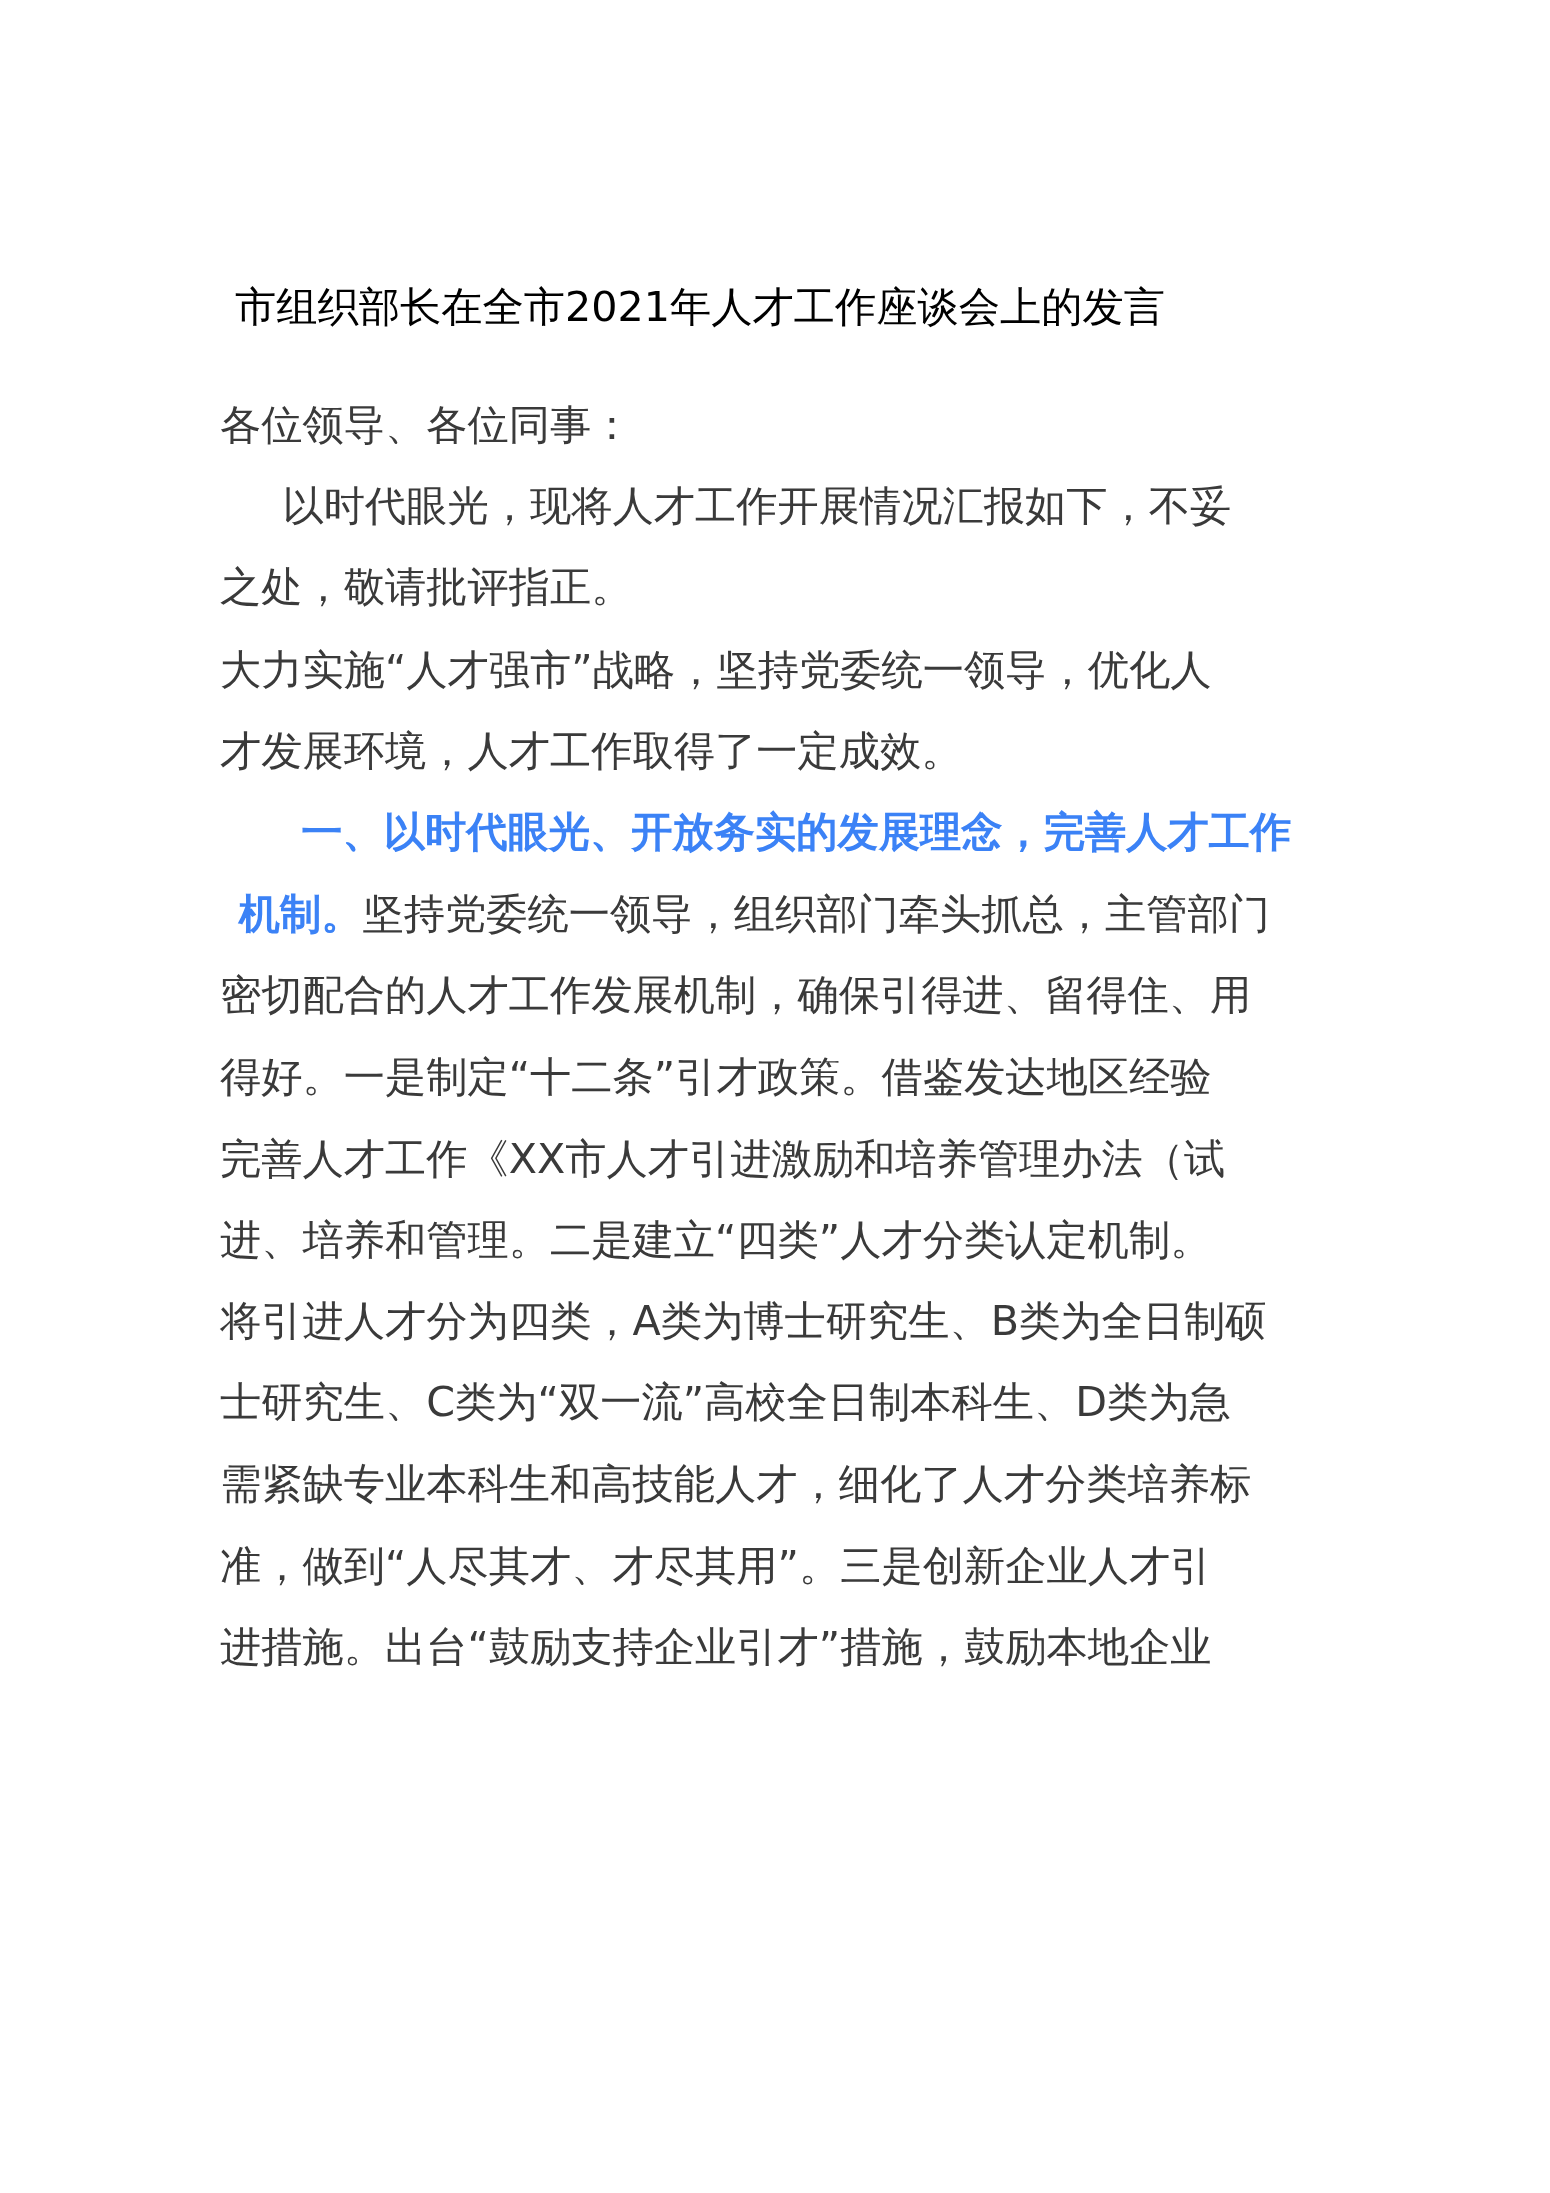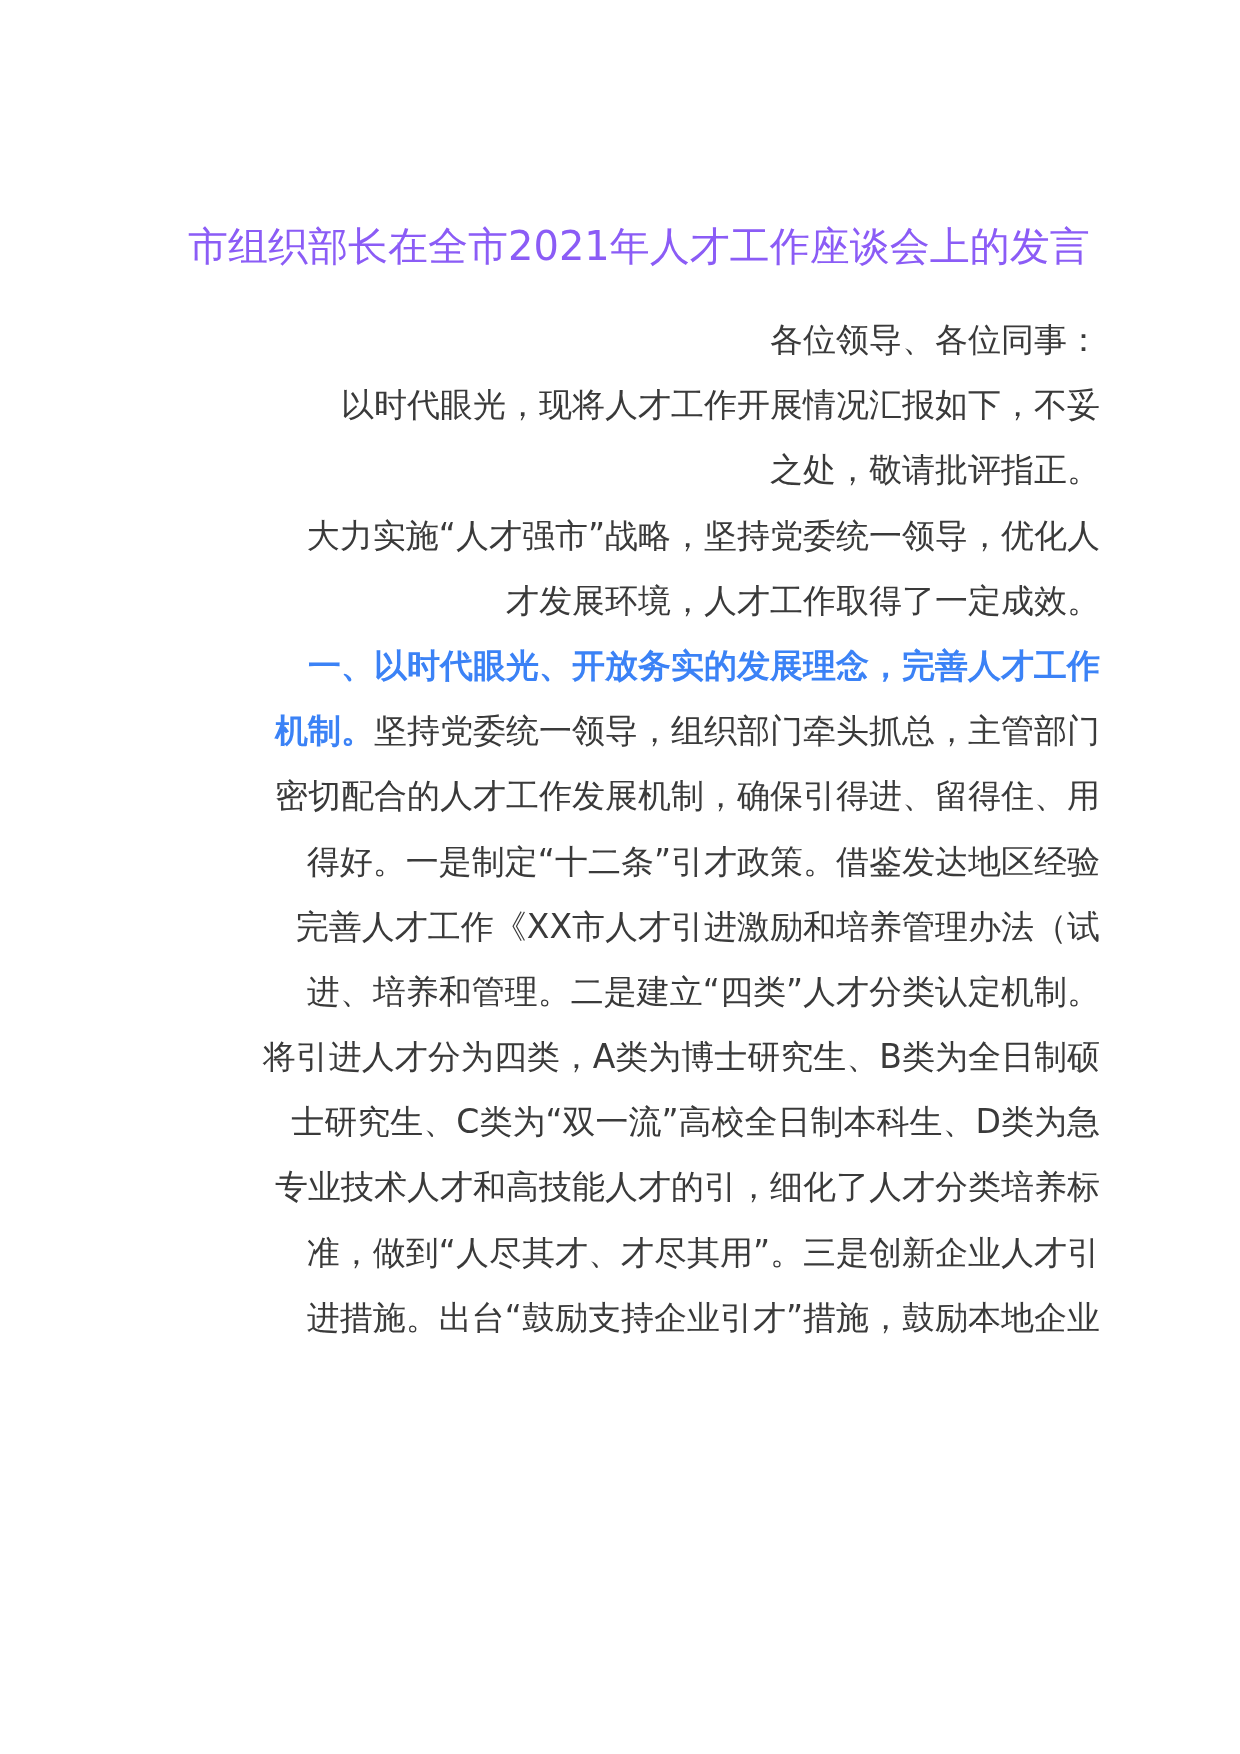--- a/index.html
+++ b/index.html
@@ -20,32 +20,31 @@
       left: 0;
       top: 0;
       width: 1240px;
       height: 1754px;
       background: #ffffff;
     }
     .title {
       position: absolute;
       left: 188px;
       top: 224px;
-      font-size: 40px;
+      font-size: 33px;
       line-height: 44px;
       white-space: nowrap;
-      color: #8b5cf6;
+      color: #000000;
       letter-spacing: 0px;
     }
     .body-text {
       position: absolute;
-      left: 200px;
+      left: 176px;
       top: 314px;
       width: 900px;
-      text-align: right;
     }
     .line {
       display: block;
       font-size: 33px;
       height: 65.2px;
       line-height: 52px;
       white-space: nowrap;
       color: #3a3a3a;
     }
     .indent {
@@ -73,17 +72,17 @@
     <span class="line">才发展环境，人才工作取得了一定成效。</span>
 
     <span class="line indent bold">一、以时代眼光、开放务实的发展理念，完善人才工作</span>
     <span class="line"><span class="bold">机制。</span><span>坚持党委统一领导，组织部门牵头抓总，主管部门</span></span>
     <span class="line">密切配合的人才工作发展机制，确保引得进、留得住、用</span>
     <span class="line">得好。一是制定“十二条”引才政策。借鉴发达地区经验</span>
     <span class="line">完善人才工作《XX市人才引进激励和培养管理办法（试</span>
     <span class="line">进、培养和管理。二是建立“四类”人才分类认定机制。</span>
     <span class="line">将引进人才分为四类，A类为博士研究生、B类为全日制硕</span>
     <span class="line">士研究生、C类为“双一流”高校全日制本科生、D类为急</span>
-    <span class="line">专业技术人才和高技能人才的引，细化了人才分类培养标</span>
+    <span class="line">需紧缺专业本科生和高技能人才，细化了人才分类培养标</span>
     <span class="line">准，做到“人尽其才、才尽其用”。三是创新企业人才引</span>
     <span class="line">进措施。出台“鼓励支持企业引才”措施，鼓励本地企业</span>
   </div>
 </div>
 
 </body></html>

